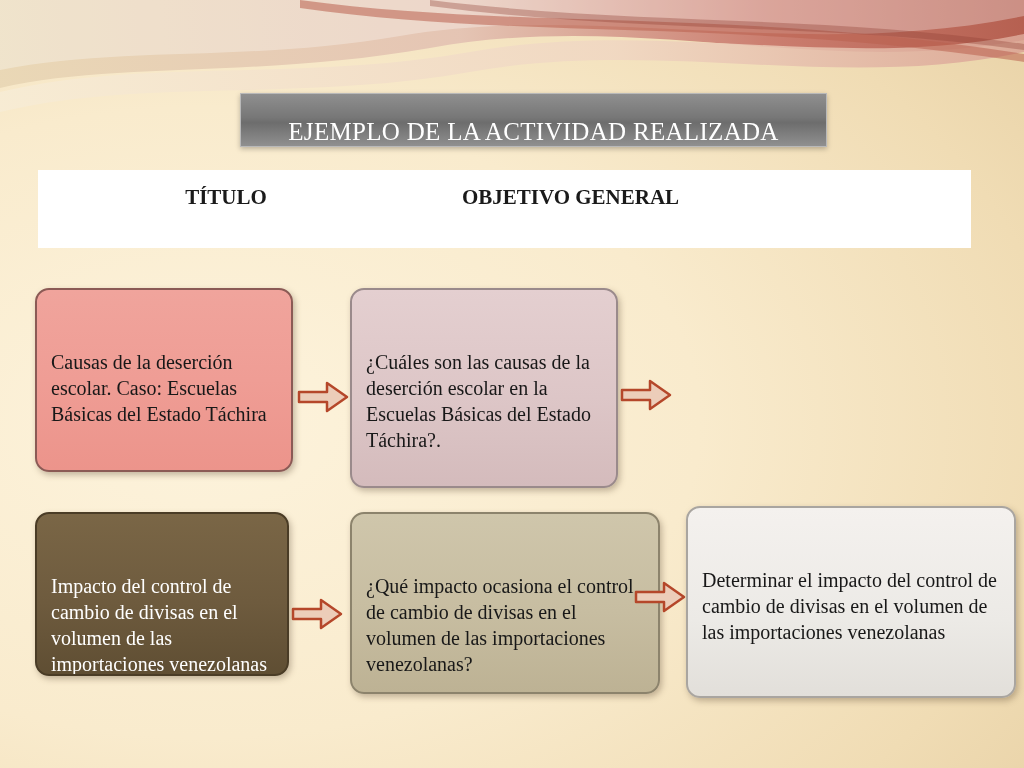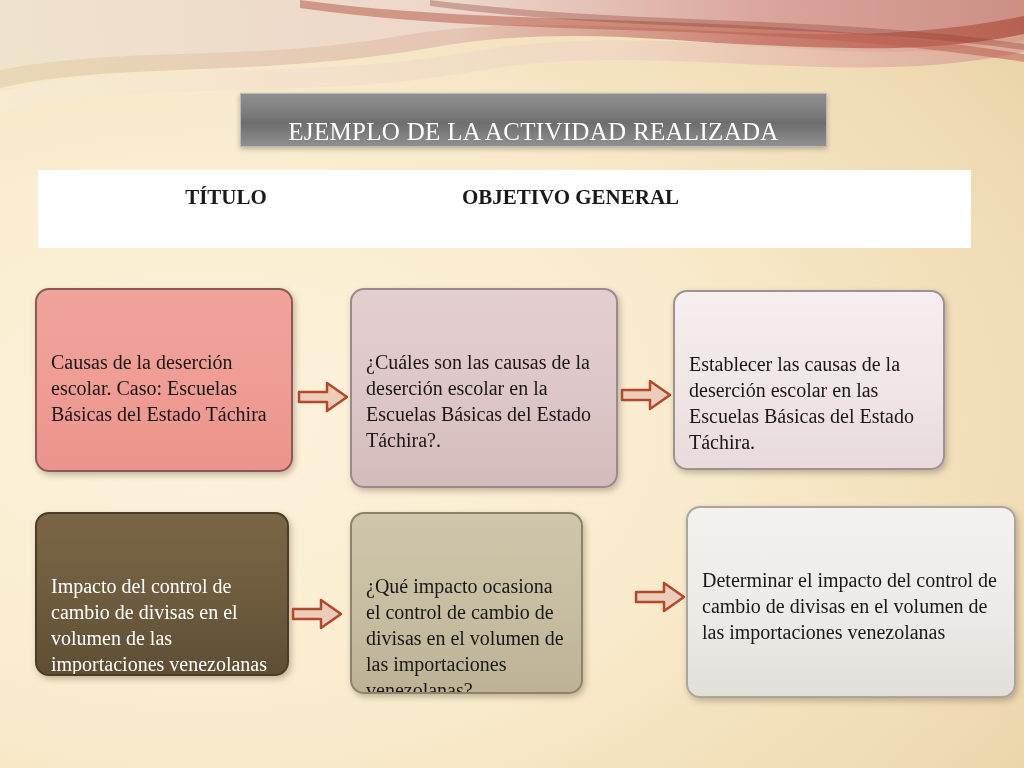--- a/index.html
+++ b/index.html
@@ -106,21 +106,21 @@
   }
 
   
   #box-r2c1 {
     left: 35px; top: 512px; width: 254px; height: 164px;
     background: linear-gradient(to bottom, #7a6646 0%, #6e5b3e 55%, #5f4e33 100%);
     border: 2px solid #4a3c26;
     color: #ffffff;
   }
   #box-r2c2 {
-    left: 350px; top: 512px; width: 233px; height: 182px;
+    left: 350px; top: 512px; width: 310px; height: 182px;
     background: linear-gradient(to bottom, #cfc6ab 0%, #c7bda1 55%, #bdb294 100%);
     border: 2px solid #8c836c;
   }
   #box-r2c3 {
     left: 686px; top: 506px; width: 330px; height: 192px;
     background: linear-gradient(to bottom, #f4f1ee 0%, #eceae6 60%, #e2dfda 100%);
     border: 2px solid #a9a5a0;
   }
 
   
@@ -178,23 +178,20 @@
   </svg>
 
   <div class="box" id="box-r1c2">
     <span class="txt">¿Cuáles son las causas de la deserción escolar en la Escuelas Básicas del Estado Táchira?.</span>
   </div>
 
   <svg class="arrow" id="arrow-r1-2" viewBox="0 0 52 34">
     <path d="M2,12 L30,12 L30,3 L50,17 L30,31 L30,22 L2,22 Z" fill="#eccdb9" stroke="#b5472a" stroke-width="2.5" stroke-linejoin="round"></path>
   </svg>
 
-  <div class="box" id="box-r1c3">
-    <span class="txt">Establecer las causas de la deserción escolar en las Escuelas Básicas del Estado Táchira.</span>
-  </div>
 
   <div class="box" id="box-r2c1">
     <span class="txt">Impacto del control de cambio de divisas en el volumen de las importaciones venezolanas</span>
   </div>
 
   <svg class="arrow" id="arrow-r2-1" viewBox="0 0 52 34">
     <path d="M2,12 L30,12 L30,3 L50,17 L30,31 L30,22 L2,22 Z" fill="#eccdb9" stroke="#b5472a" stroke-width="2.5" stroke-linejoin="round"></path>
   </svg>
 
   <div class="box" id="box-r2c2">

